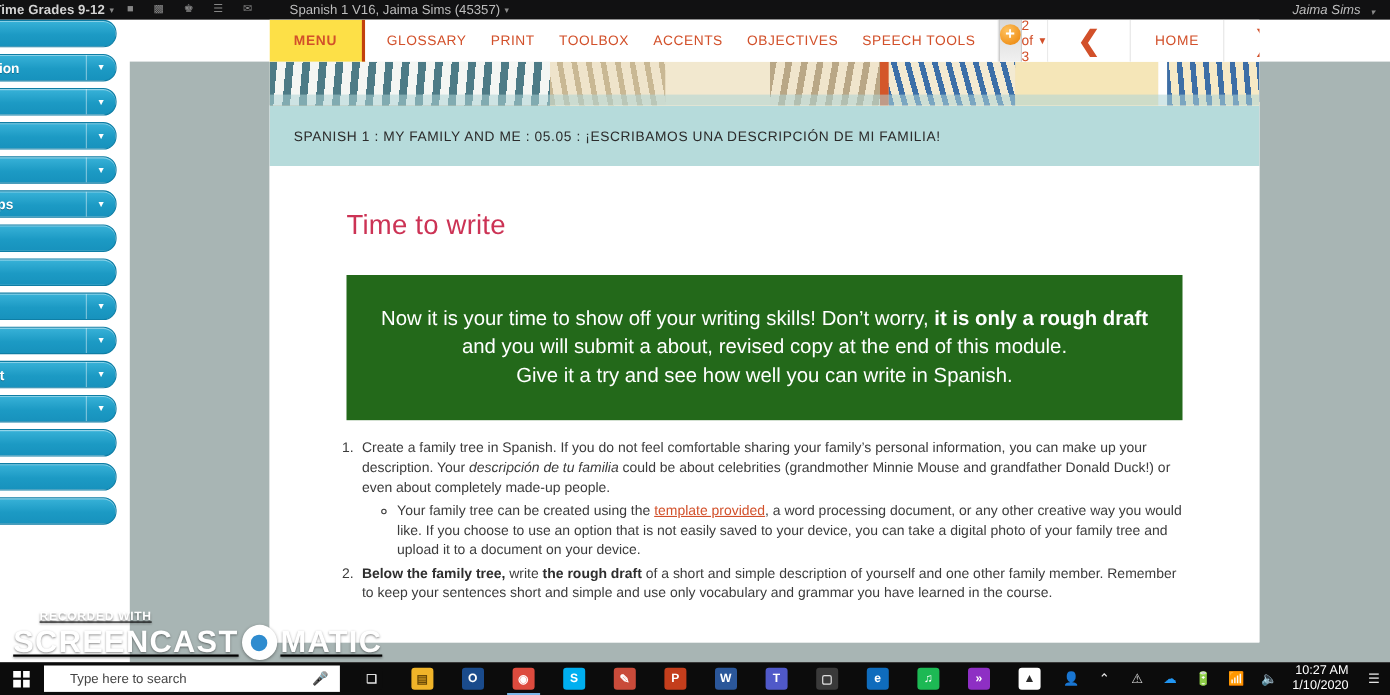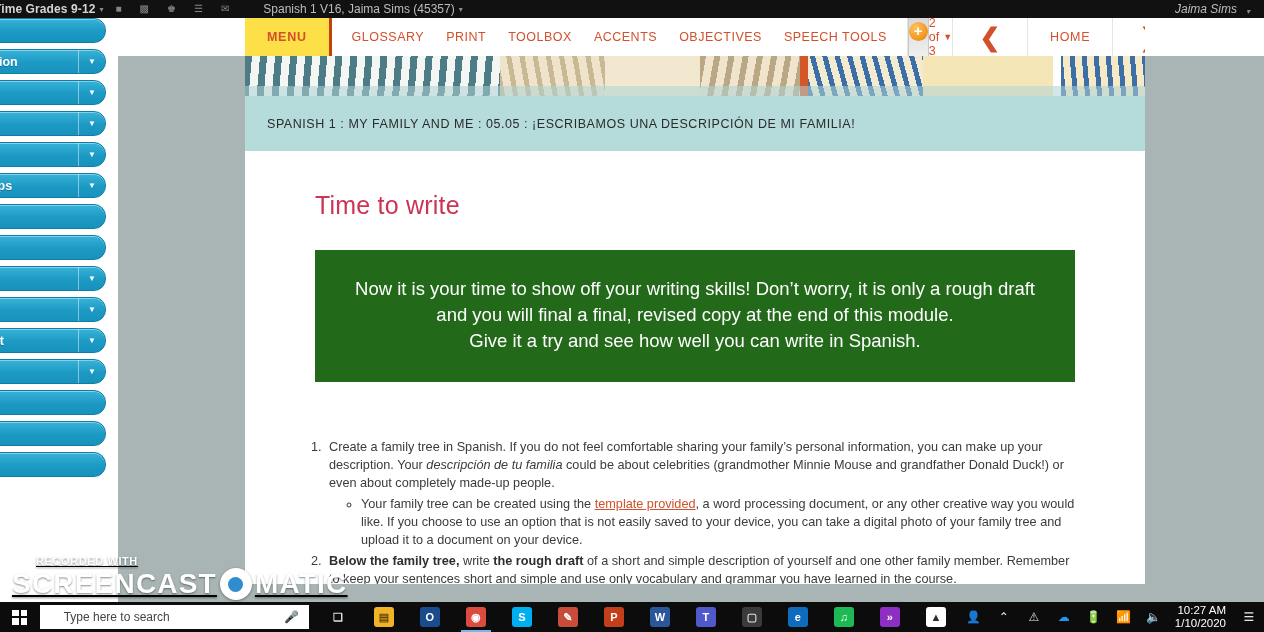--- a/index.html
+++ b/index.html
@@ -312,24 +312,24 @@
 
   .green-box {
     margin: 30px 70px 0 70px;
     background: #23691a;
     color: #ffffff;
     padding: 26px 30px 28px 30px;
     text-align: center;
     font-size: 18.5px;
     line-height: 26px;
   }
-  .green-box b { font-weight: normal; }
+  .green-box b { font-weight: bold; }
 
   .olist {
-    margin: 56px 70px 0 80px;
+    margin: 16px 70px 0 80px;
     padding: 0;
     font-size: 12.7px;
     line-height: 18px;
     color: #3b3b3b;
     list-style-type: decimal;
   }
   .olist > li { margin-bottom: 3px; padding-left: 4px; }
   .olist > li b { font-weight: bold; color: #2e2e2e; }
   .olist i { font-style: italic; }
   .sublist {
@@ -592,21 +592,21 @@
     <div class="crumb-bar">
       <div class="crumb-text">SPANISH 1 : MY FAMILY AND ME : 05.05 : ¡ESCRIBAMOS UNA DESCRIPCIÓN DE MI FAMILIA!</div>
     </div>
     <div class="crumb-rule"></div>
 
     <div class="content">
 
       <h1 class="h-title">Time to write</h1>
 
       <div class="green-box">
-        <span>Now it is your time to show off your writing skills! Don’t worry, </span><b>it is only a rough draft</b><span> and you will final a final, revised copy at the end of this module.</span><br>
+        <span>Now it is your time to show off your writing skills! Don’t worry, </span><b>it is only a rough draft</b><span> and you will submit a about, revised copy at the end of this module.</span><br>
         <span>Give it a try and see how well you can write in Spanish.</span>
       </div>
 
       <ol class="olist">
         <li>
           <span>Create a family tree in Spanish. If you do not feel comfortable sharing your family’s personal information, you can make up your description. Your </span><i>descripción de tu familia</i><span> could be about celebrities (grandmother Minnie Mouse and grandfather Donald Duck!) or even about completely made-up people.</span>
           <ul class="sublist">
             <li>
               <span>Your family tree can be created using the </span><a class="lnk" href="#">template provided</a><span>, a word processing document, or any other creative way you would like. If you choose to use an option that is not easily saved to your device, you can take a digital photo of your family tree and upload it to a document on your device.</span>
             </li>

